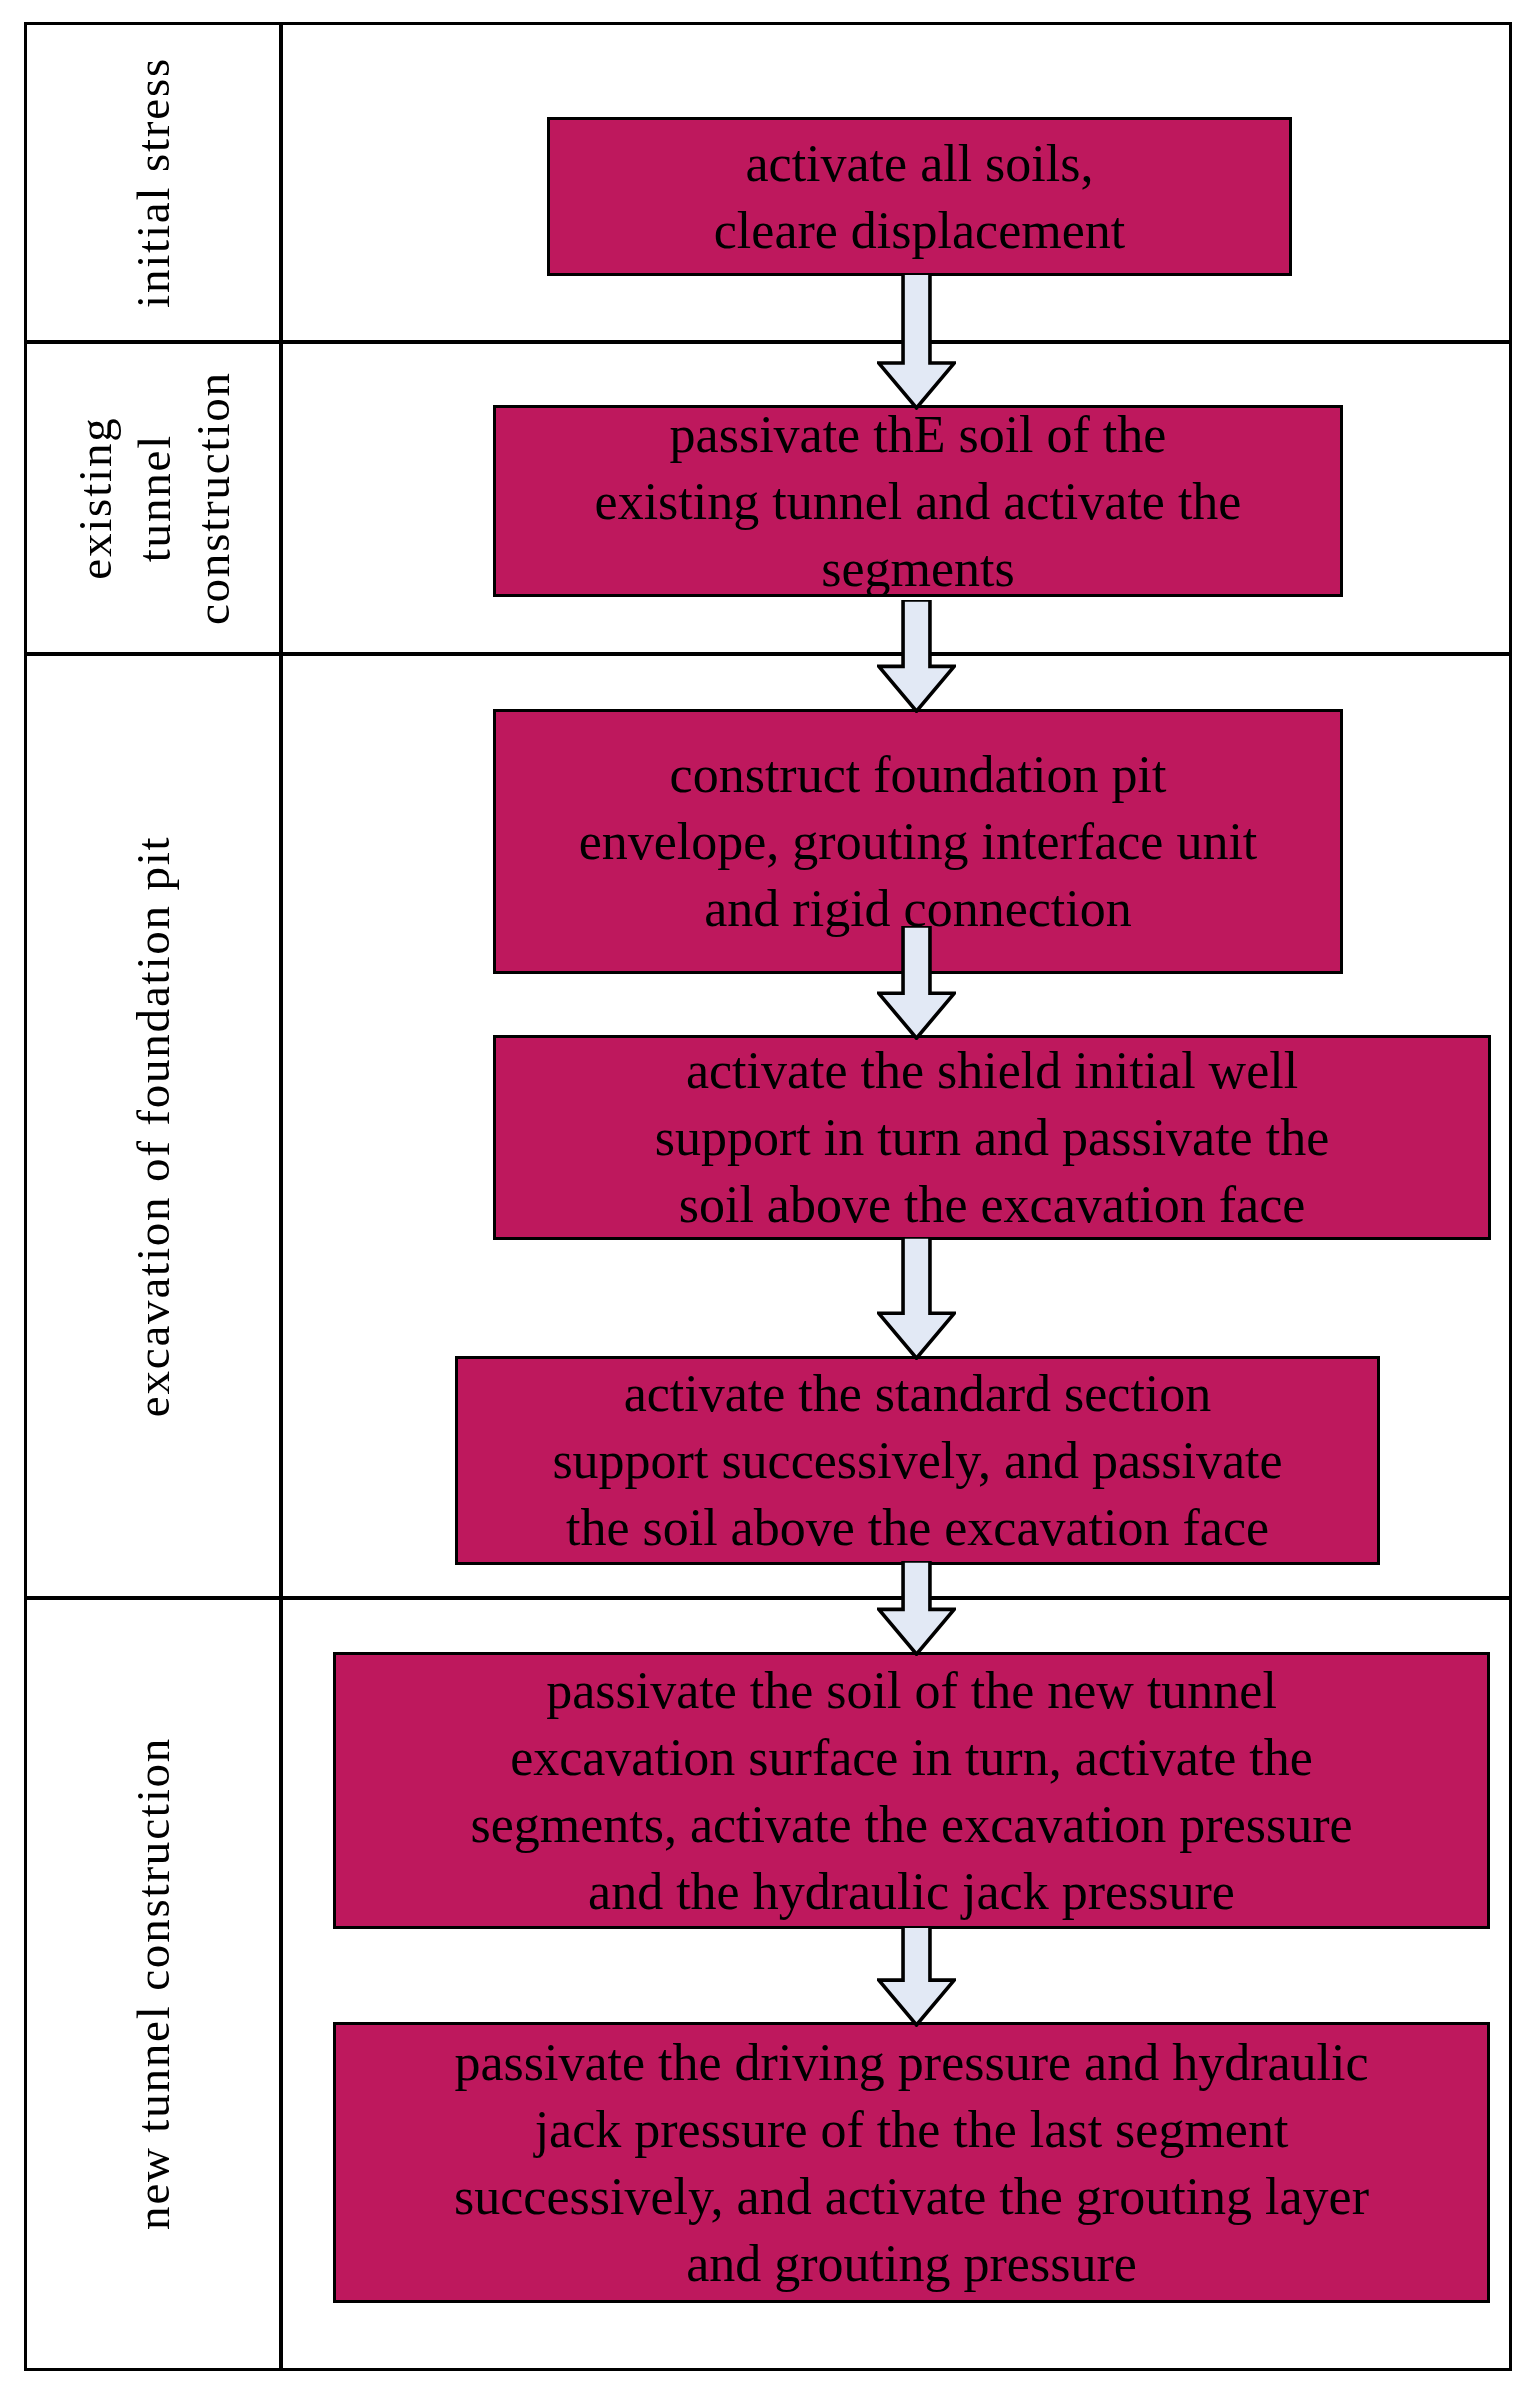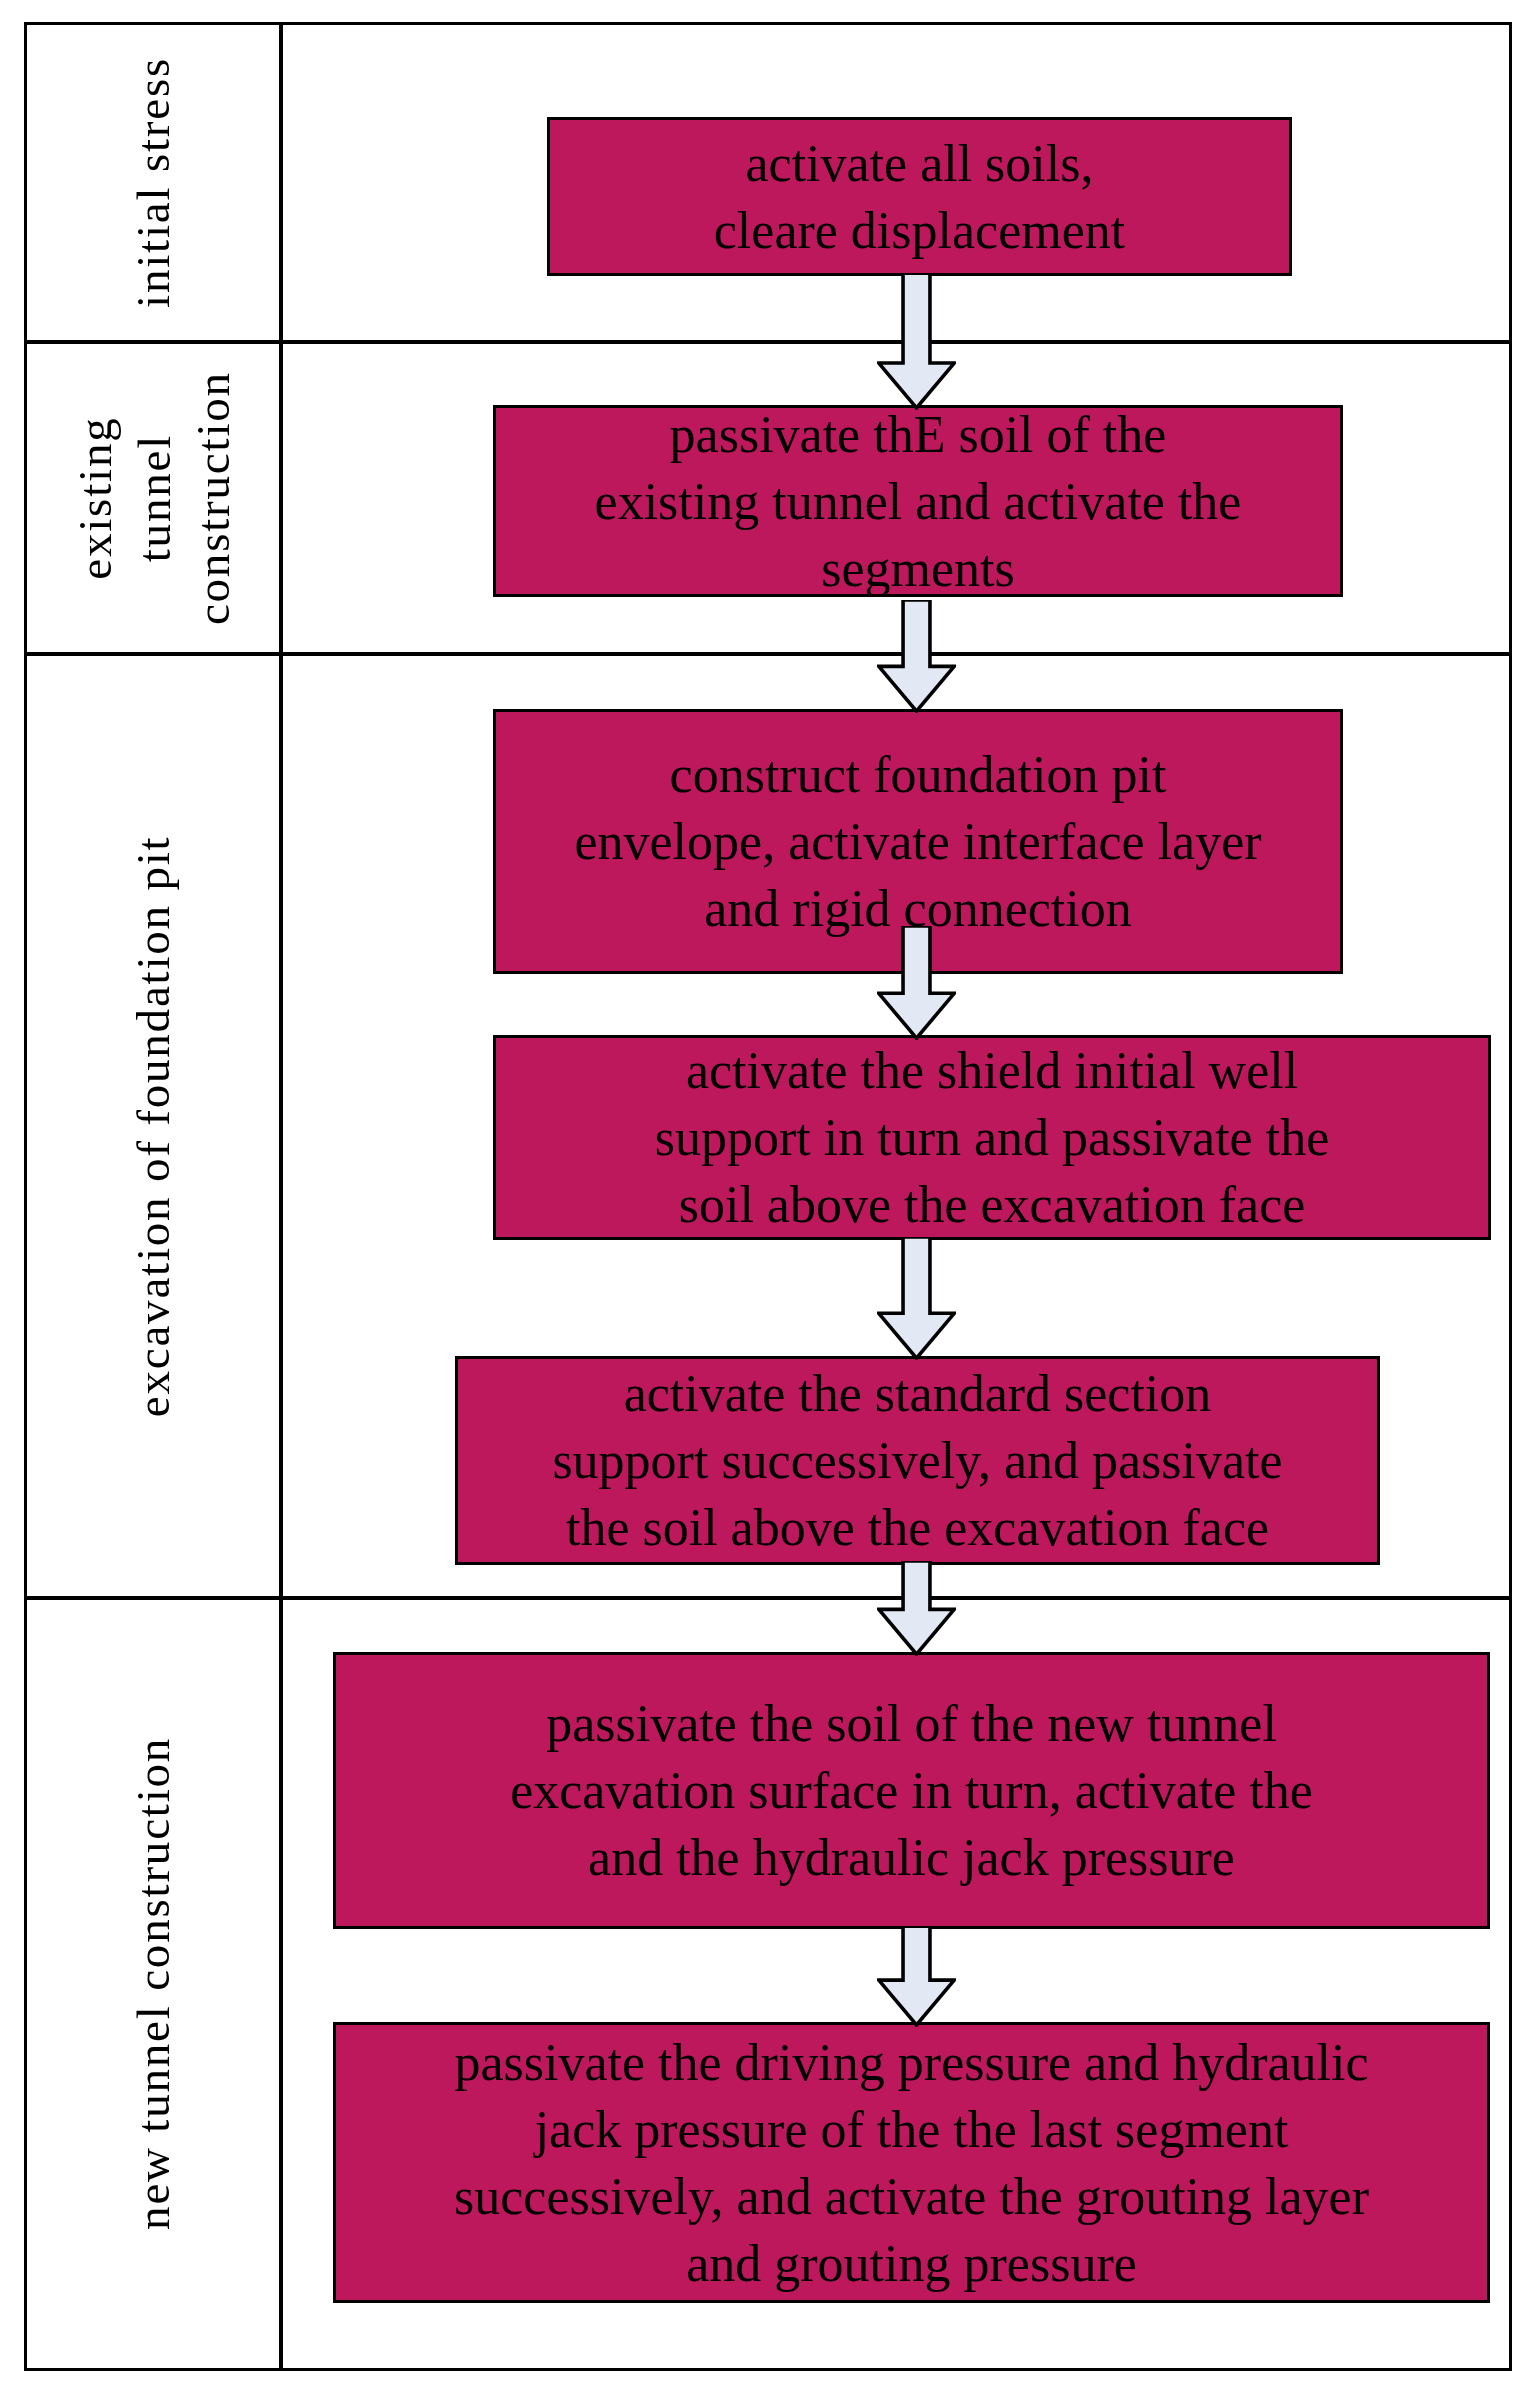--- a/index.html
+++ b/index.html
@@ -112,39 +112,40 @@
   </div>
 
   <div class="flow-box" style="left:493px; top:405px; width:850px; height:192px">
     <span class="line">passivate thE soil of the</span>
     <span class="line">existing tunnel and  activate the</span>
     <span class="line">segments</span>
   </div>
 
   <div class="flow-box" style="left:493px; top:709px; width:850px; height:265px">
     <span class="line">construct foundation pit</span>
-    <span class="line">envelope, activate interface layer</span>
+    <span class="line">envelope, grouting interface unit</span>
     <span class="line">and rigid connection</span>
   </div>
 
   <div class="flow-box" style="left:493px; top:1035px; width:998px; height:205px">
     <span class="line">activate the shield initial well</span>
     <span class="line">support in turn and passivate the</span>
     <span class="line">soil above the excavation face</span>
   </div>
 
   <div class="flow-box" style="left:455px; top:1356px; width:925px; height:209px">
     <span class="line">activate the standard section</span>
     <span class="line">support successively, and passivate</span>
     <span class="line">the soil above the excavation face</span>
   </div>
 
   <div class="flow-box" style="left:333px; top:1652px; width:1157px; height:277px">
     <span class="line">passivate the soil of the new tunnel</span>
     <span class="line">excavation surface in turn, activate the</span>
+    <span class="line">segments, activate the excavation pressure</span>
     <span class="line">and the hydraulic jack pressure</span>
   </div>
 
   <div class="flow-box" style="left:333px; top:2022px; width:1157px; height:281px">
     <span class="line">passivate the driving pressure and hydraulic</span>
     <span class="line">jack pressure of the the last segment</span>
     <span class="line">successively, and activate the grouting layer</span>
     <span class="line">and grouting pressure</span>
   </div>
 

